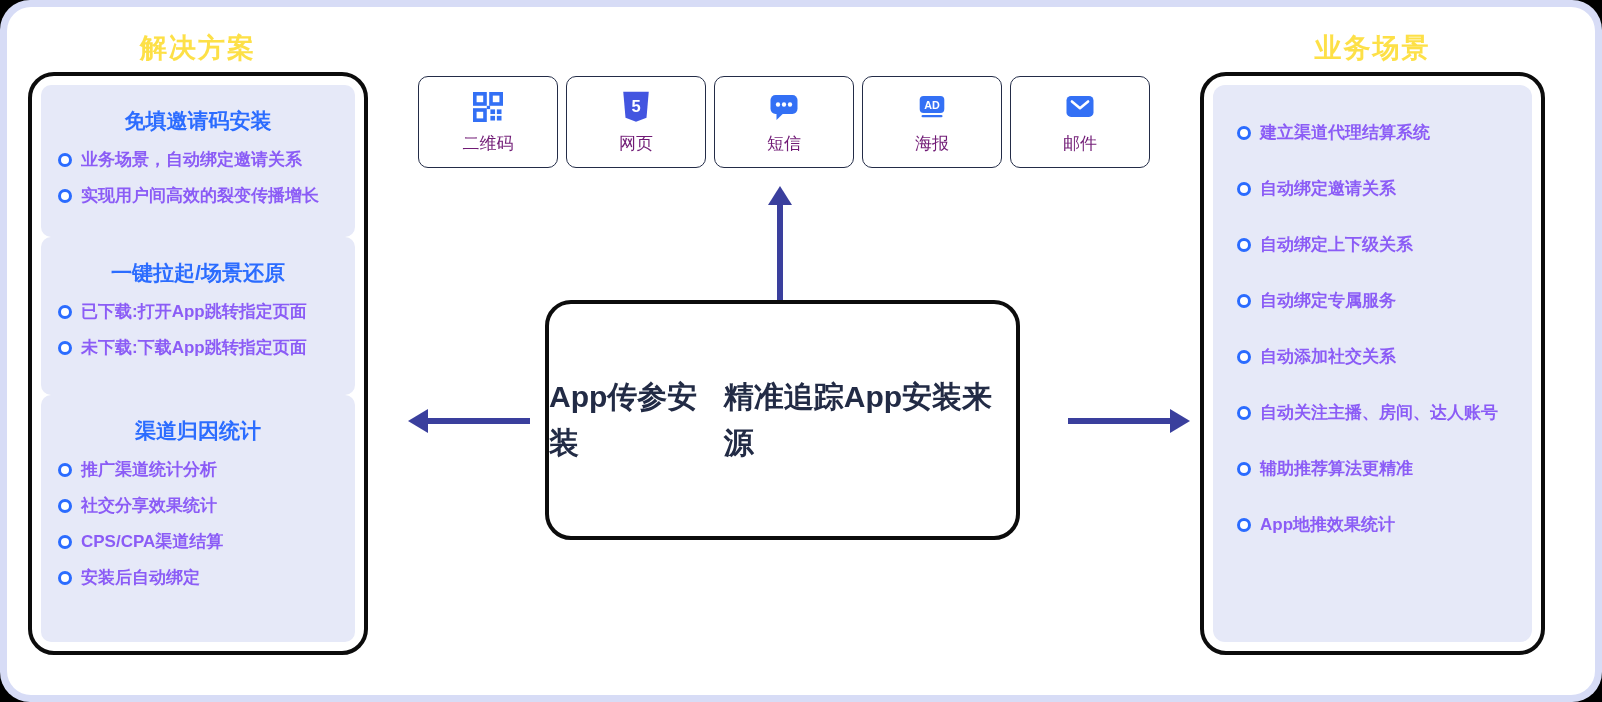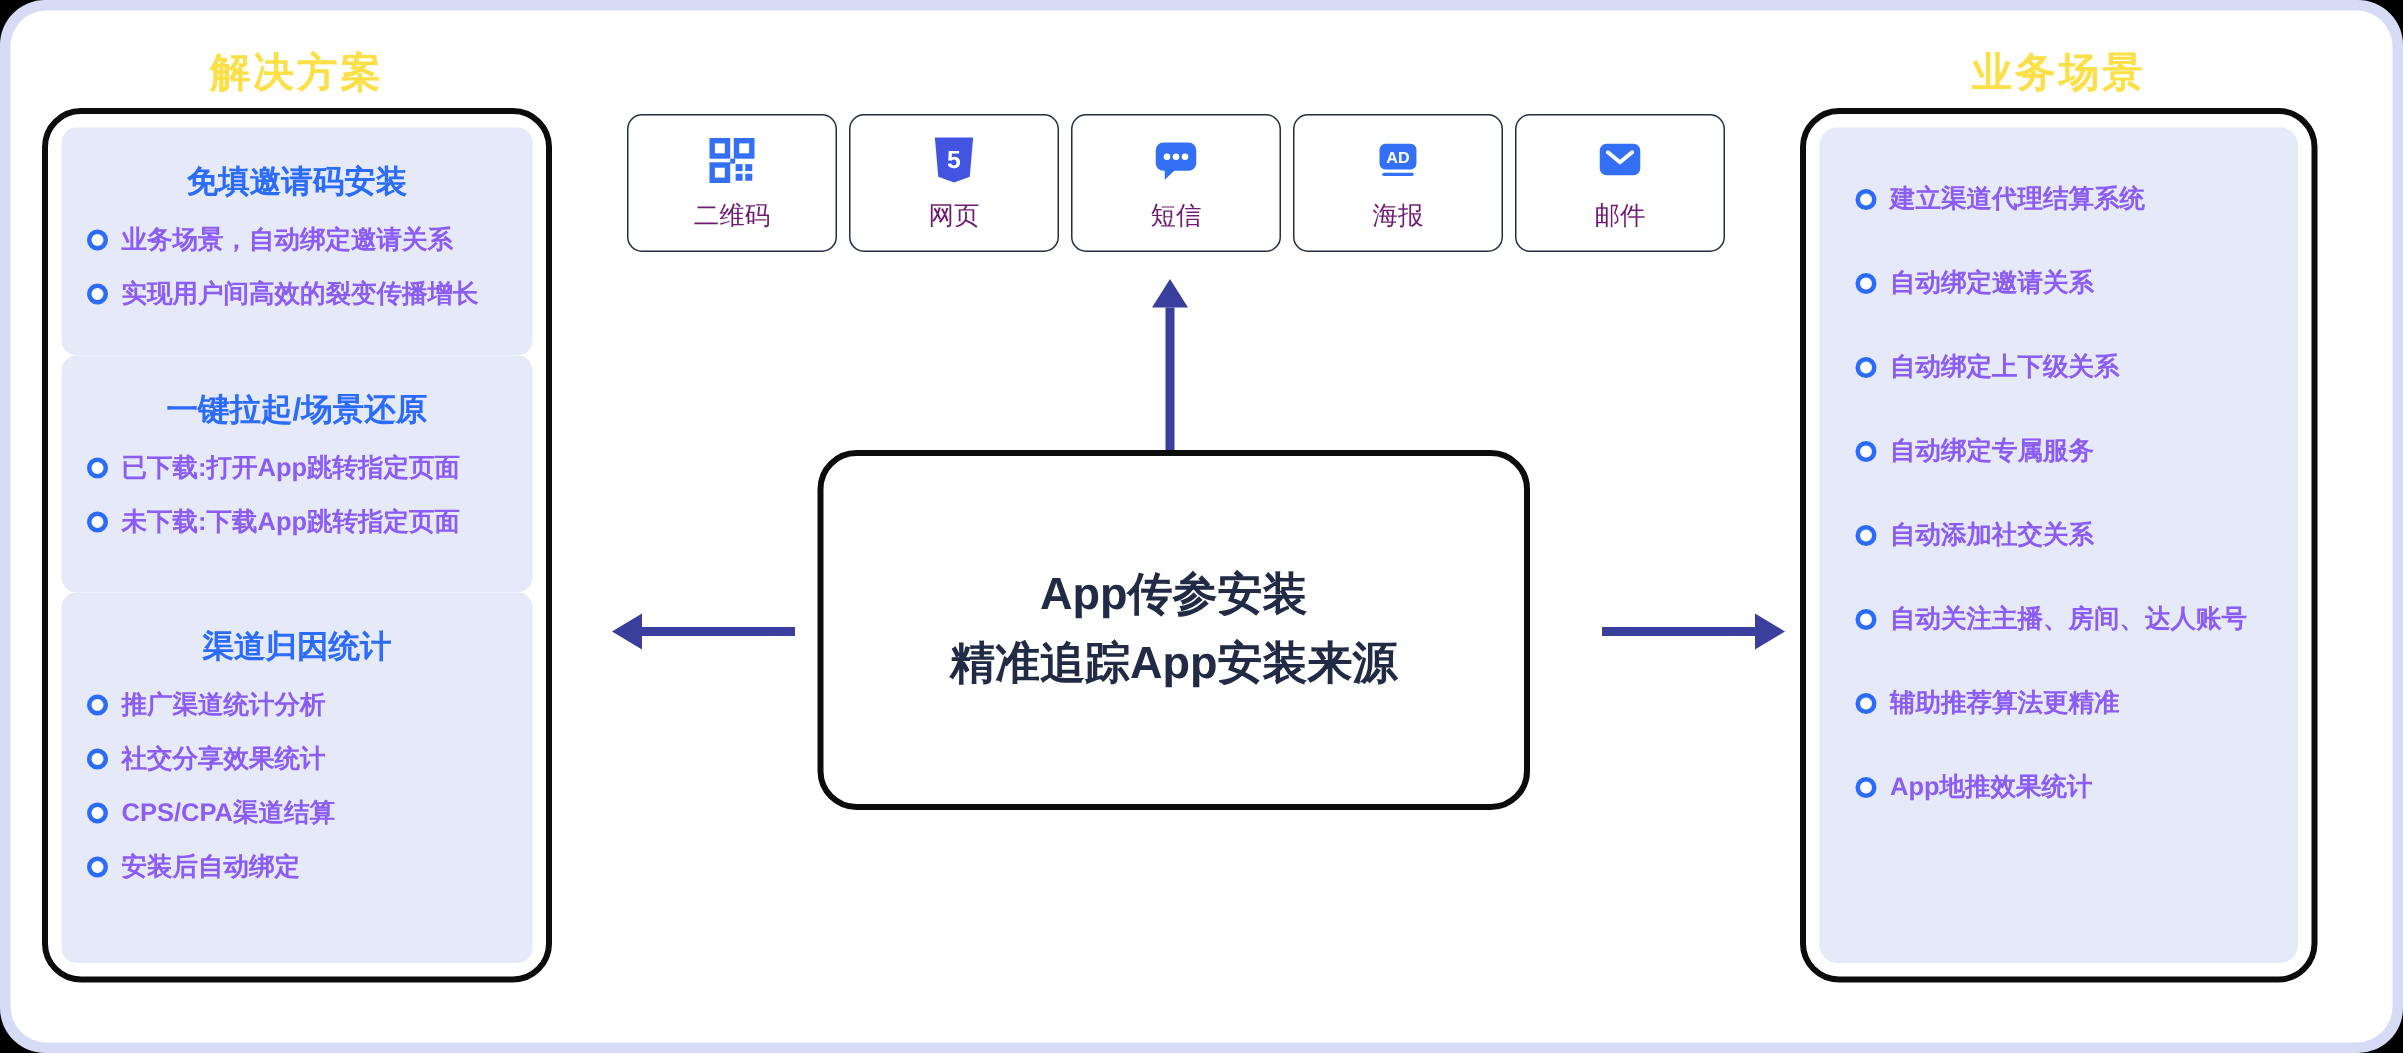--- a/index.html
+++ b/index.html
@@ -70,21 +70,21 @@
     border:1.5px solid #232c47;border-radius:10px;background:#fff;
     display:flex;flex-direction:column;align-items:center;justify-content:center;
   }
   .channel svg{display:block;}
   .channel-label{margin-top:7px;font-size:17px;font-weight:500;color:#701a75;}
 
   .core-box{
     position:absolute;left:545px;top:300px;width:475px;height:240px;
     border:4px solid #0c0c0c;border-radius:26px;background:#fff;
     box-sizing:border-box;
-    display:flex;flex-direction:column;align-items:center;justify-content:center;
+    display:flex;flex-direction:row;align-items:center;justify-content:center;
   }
   .core-line{font-size:30px;font-weight:700;color:#222b45;line-height:1.55;}
 
   .arrow{position:absolute;display:flex;align-items:center;}
   .arrow .stem-h{height:6px;background:#3a3f9d;}
   #arrow-up{left:768px;top:186px;flex-direction:column;}
   #arrow-up .head-up{
     width:0;height:0;
     border-left:12px solid transparent;border-right:12px solid transparent;
     border-bottom:19px solid #3a3f9d;

